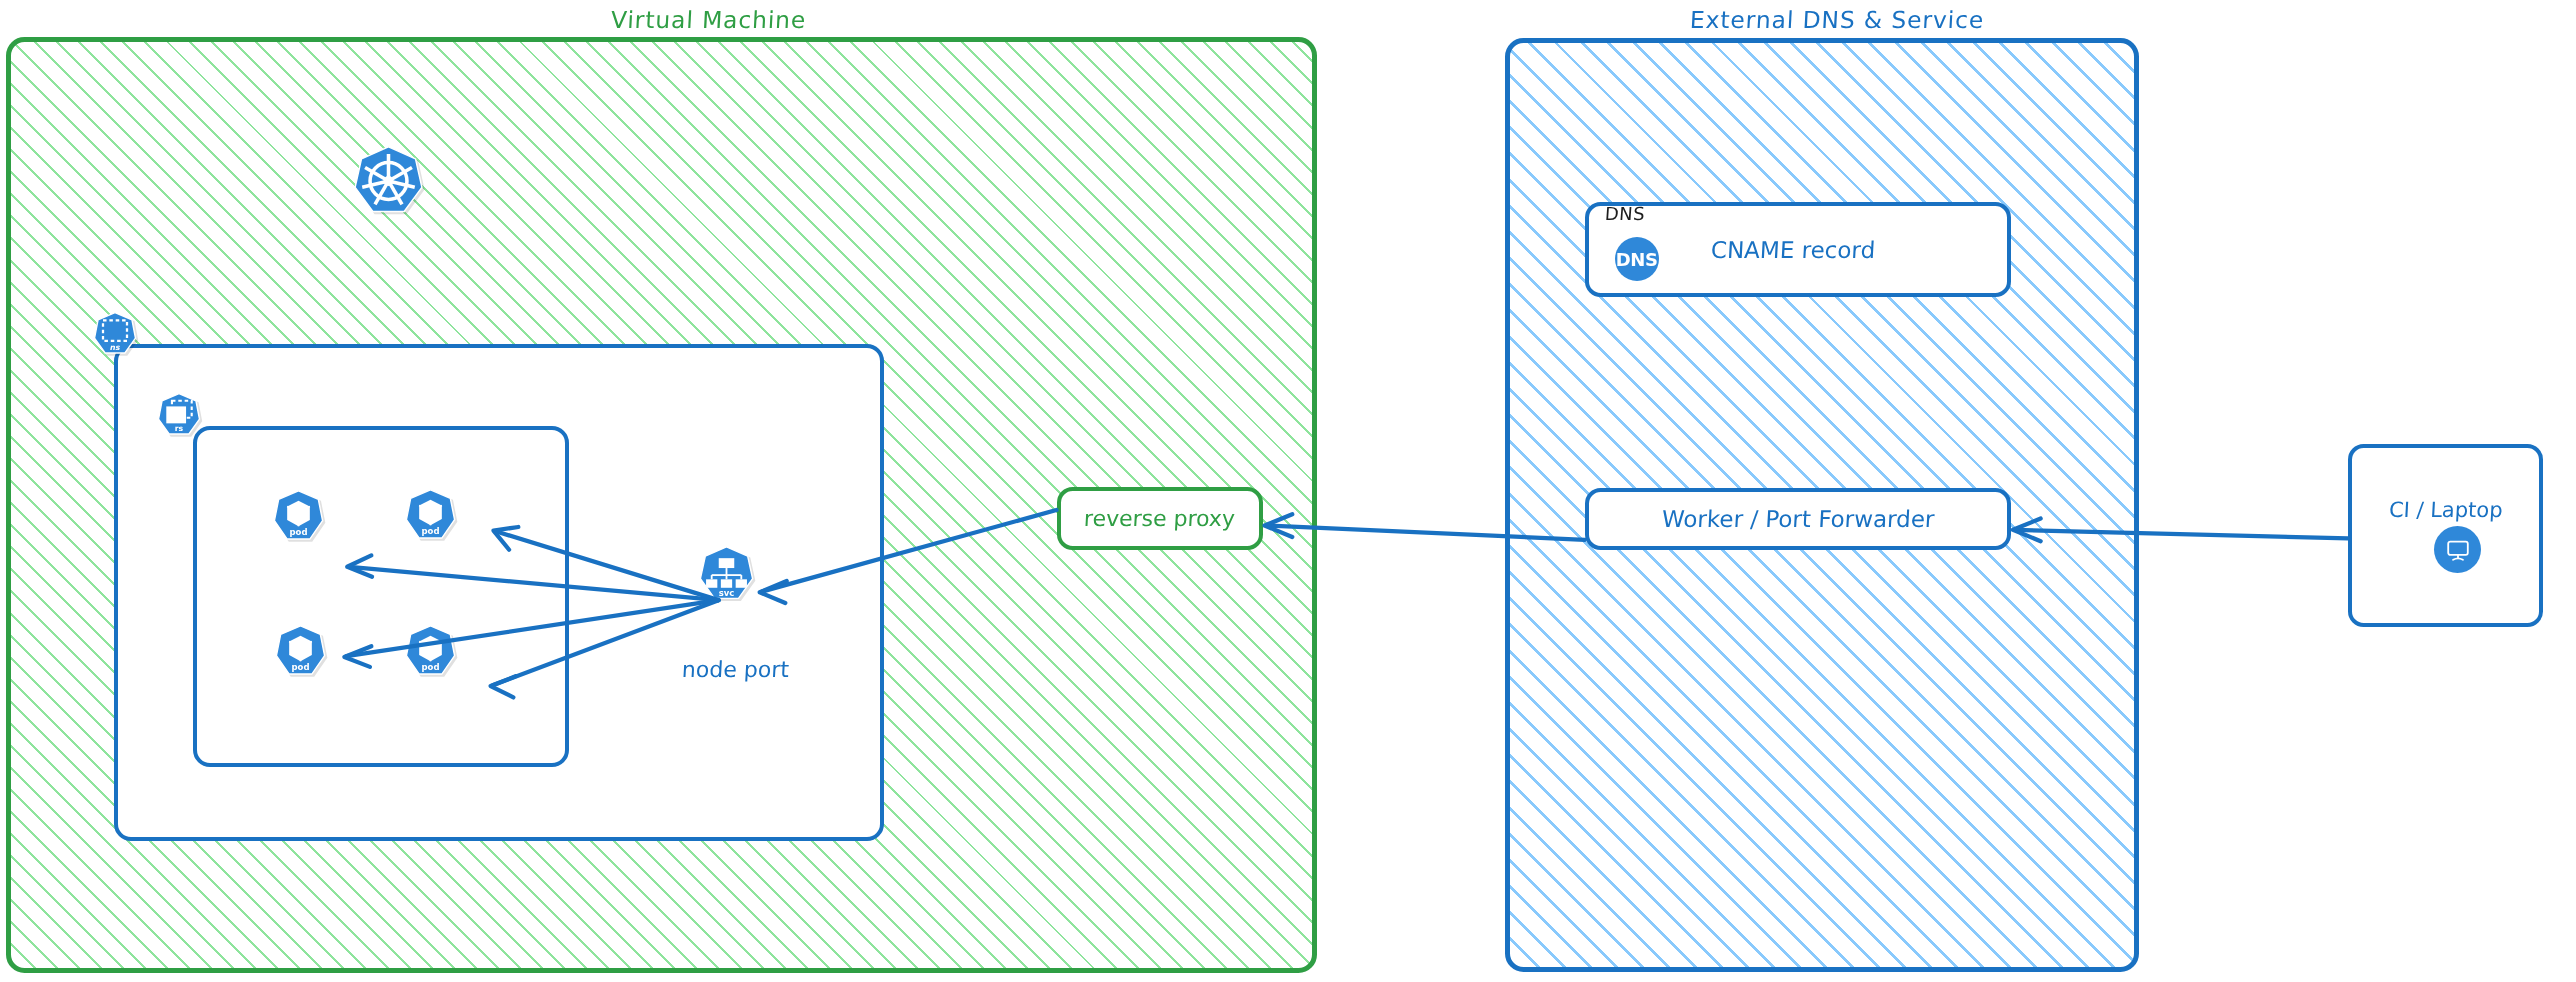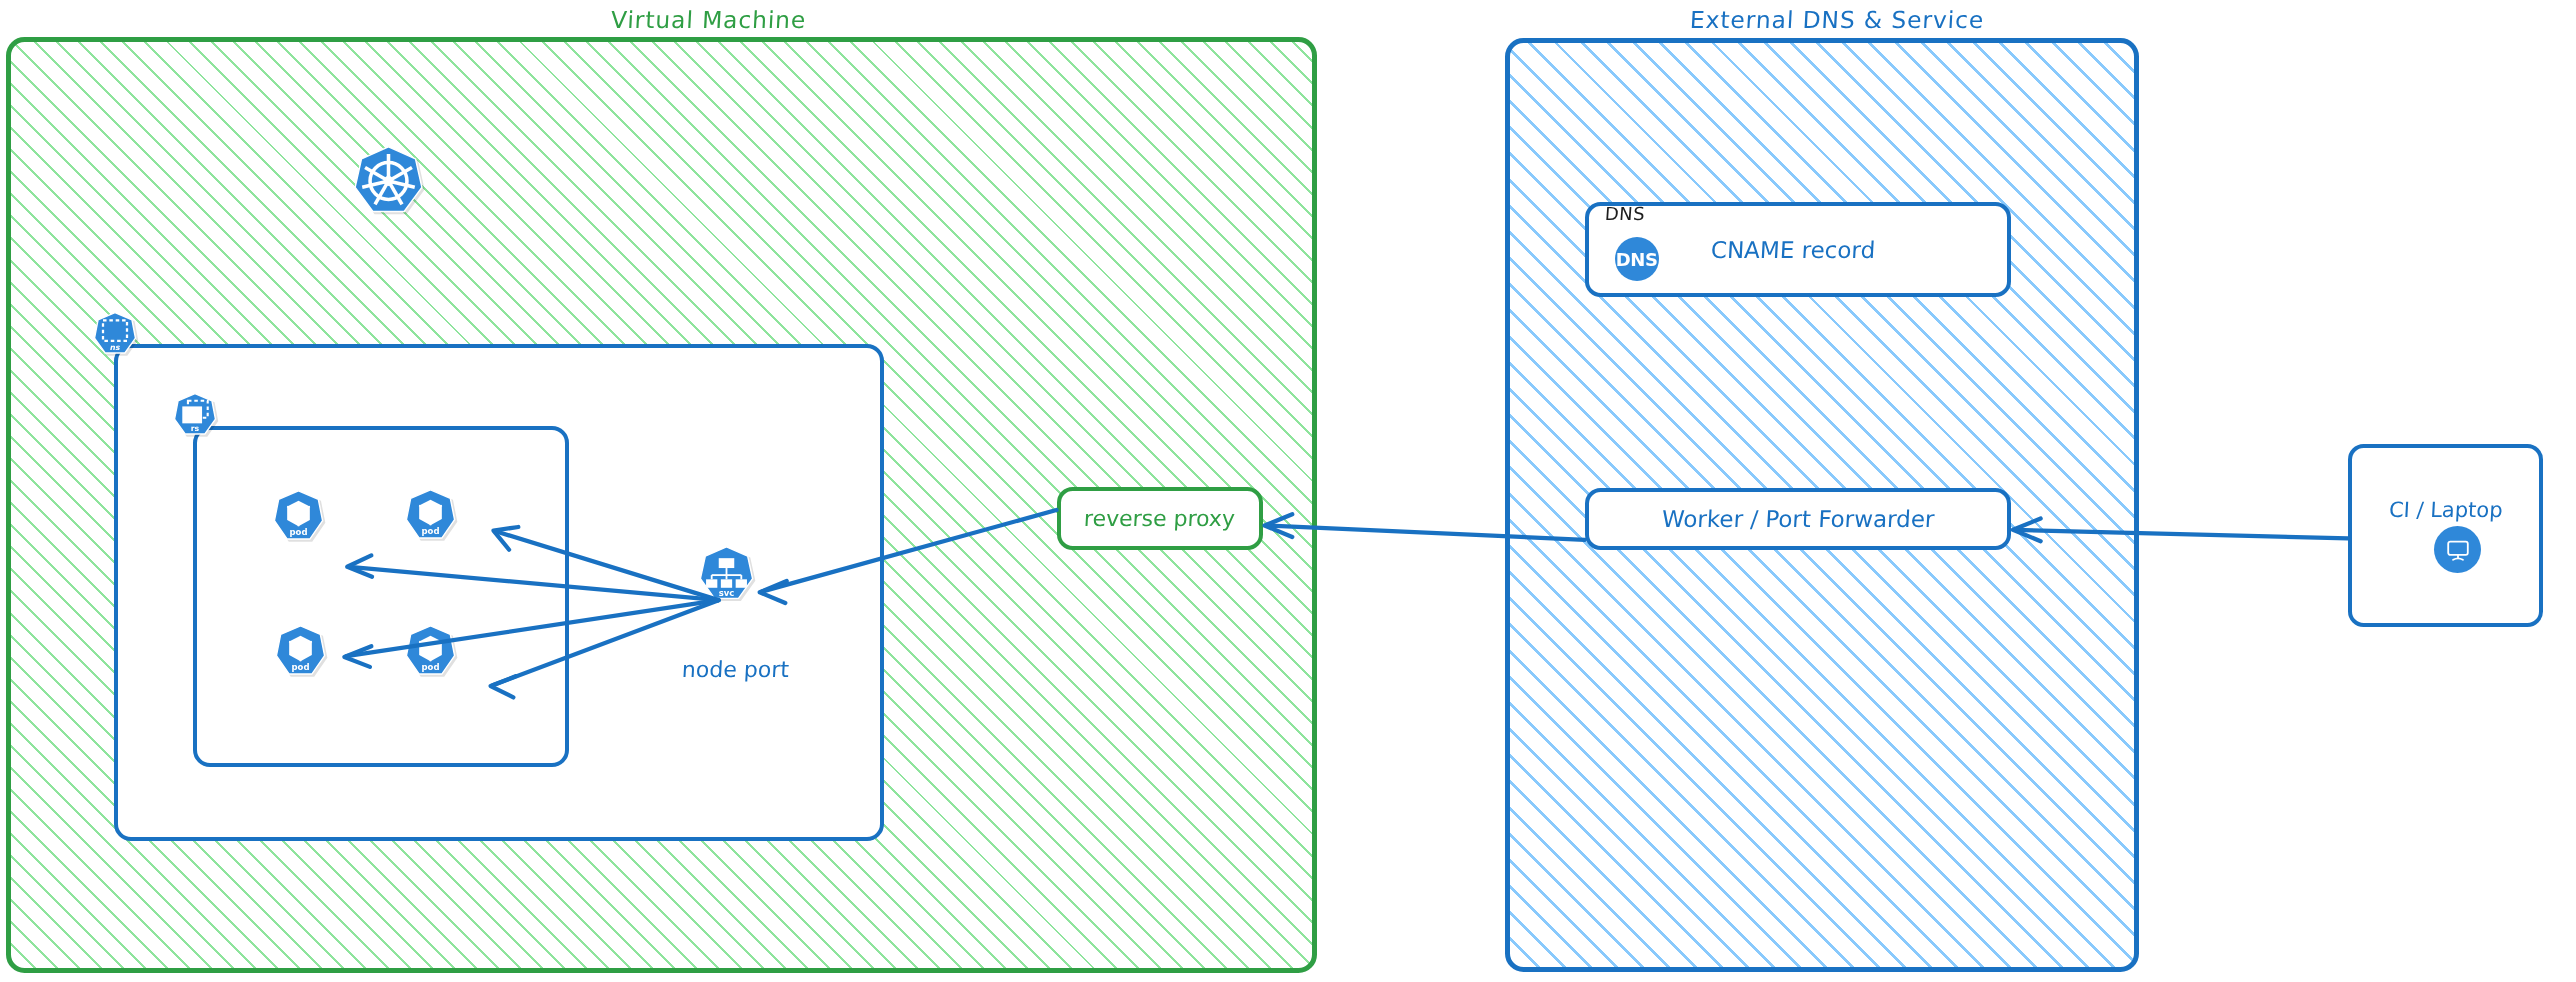--- a/index.html
+++ b/index.html
@@ -172,21 +172,21 @@
   .glyph-stroke { fill: none; stroke: #ffffff; }
   .icon-label {
     fill: #ffffff;
     font-family: "DejaVu Sans", sans-serif;
     font-weight: 700;
     text-anchor: middle;
   }
 
   .icon-k8s-logo { left: 353px; top: 146px; }
   .icon-ns   { left: 93px; top: 312px; font-style: italic; }
-  .icon-rs   { left: 173px; top: 393px; }
+  .icon-rs   { left: 157px; top: 393px; }
   .icon-pod-1 { left: 273px; top: 490px; }
   .icon-pod-2 { left: 405px; top: 489px; }
   .icon-pod-3 { left: 275px; top: 625px; }
   .icon-pod-4 { left: 405px; top: 625px; }
   .icon-svc   { left: 699px; top: 546px; }
 
   .node-port-label {
     position: absolute;
     left: 682px; top: 657px;
     font-family: "DejaVu Sans", sans-serif;

